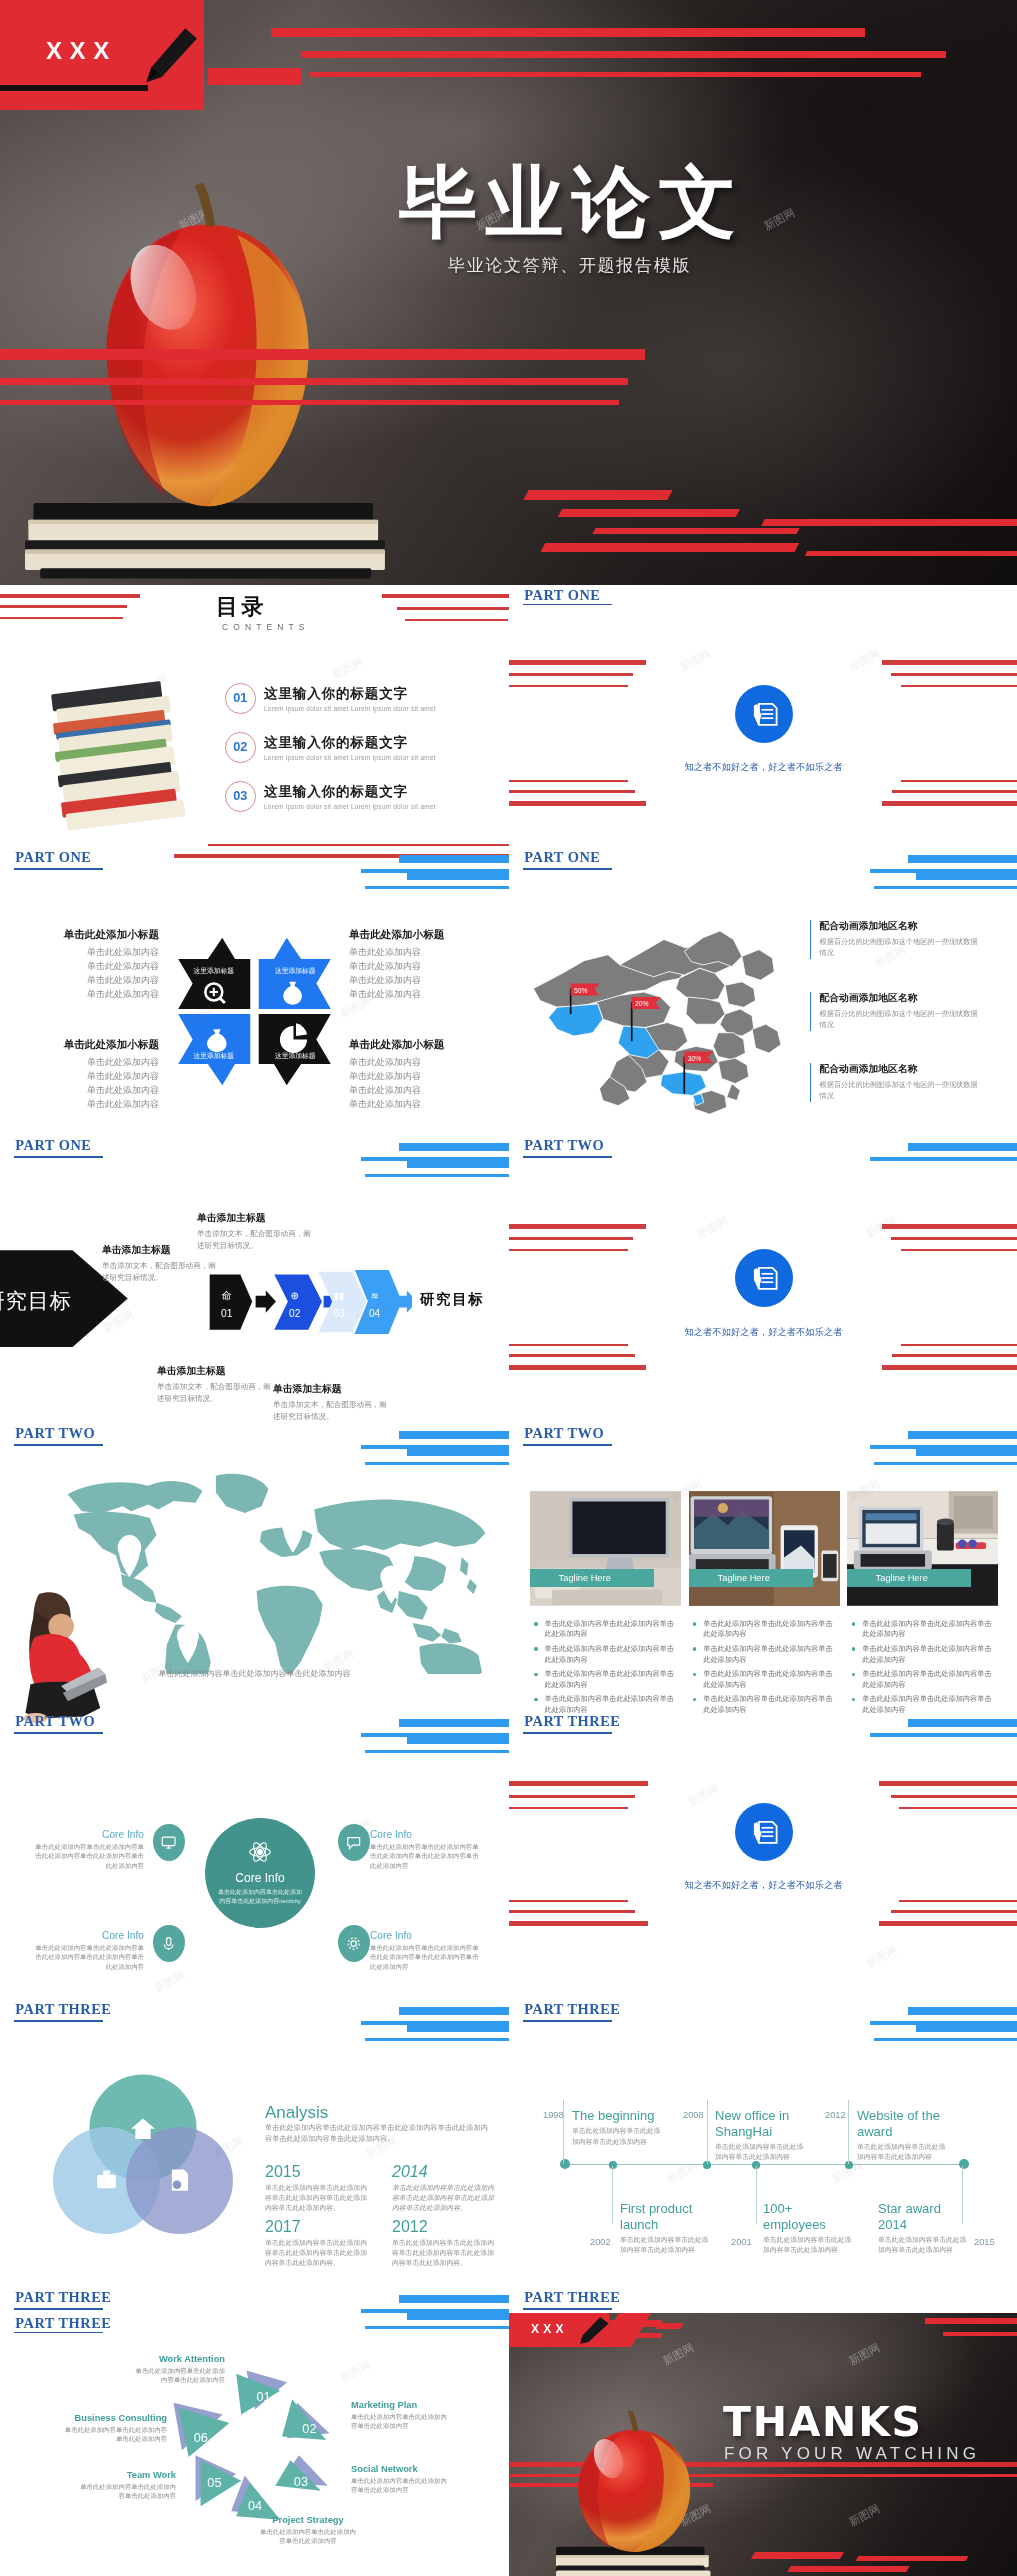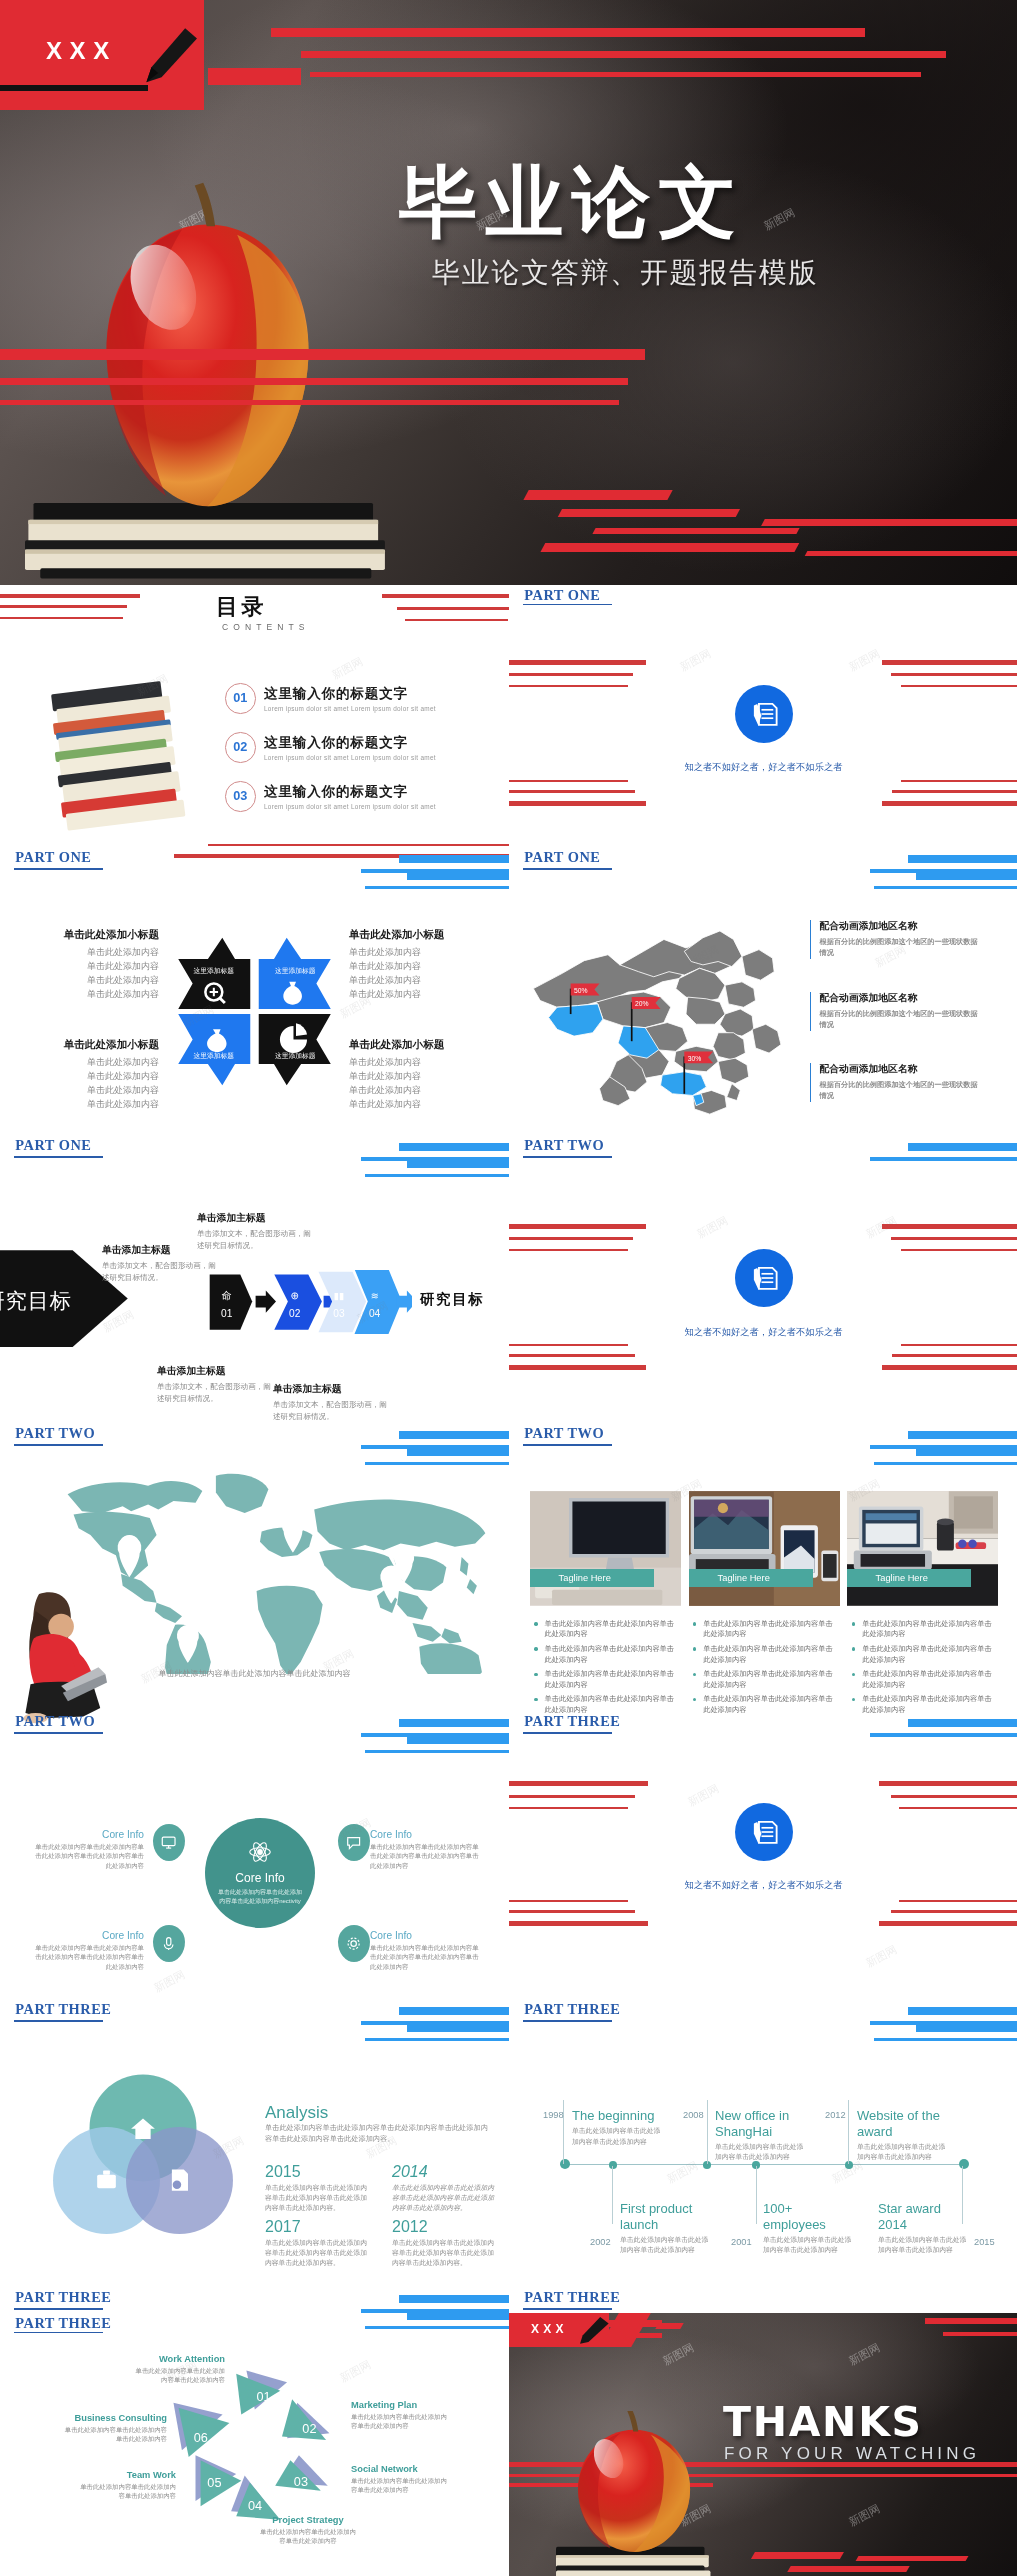--- a/index.html
+++ b/index.html
@@ -50,22 +50,22 @@
   .sk5 { left: 763px; top: 519px; width: 280px; height: 6.8px; }
   .sk6 { left: 806px; top: 551px; width: 237px; height: 5.1px; }
 
   .cover-title {
     position: absolute; left: 399px; top: 151px; z-index: 7;
     color: #fff; font-size: 78px; font-weight: 700; letter-spacing: 8.5px;
     text-shadow: 3.4px 4.2px 6.8px rgba(0,0,0,.55);
     font-family: "DejaVu Sans", sans-serif;
   }
   .cover-sub {
-    position: absolute; left: 432px; top: 254px; z-index: 7;
-    color: #e8e6e6; font-size: 28px; letter-spacing: 1.7px;
+    position: absolute; left: 448px; top: 254px; z-index: 7;
+    color: #e8e6e6; font-size: 17px; letter-spacing: 1.7px;
     text-shadow: 0.8px 1.7px 3.4px rgba(0,0,0,.6);
   }
   
   .apple-wrap { position: absolute; left: 25.4px; top: 182px; width: 365px; height: 399px; z-index: 4; }
 
   
   .part-label {
     position: absolute; left: 15.3px; bottom: 6.8px;
     color: #2a5caa; font-weight: 700; font-size: 14.4px; letter-spacing: 0.5px;
     font-family: "Liberation Serif", serif;
@@ -103,21 +103,21 @@
   }
   .quote-text { position:absolute; left:0; right:0; top:176px; text-align:center; color:#2a5caa; font-size:9.3px; }
 
   
   .q-h { font-size: 10.6px; color:#1b1b1b; font-weight:600; }
   .q-b { font-size: 9px; color:#8a8a8a; line-height:1.55; margin-top:4.2px; }
 
   
   .cm-item { position:absolute; left:301px; width:174px; padding-left:8.5px; border-left:1.7px solid #2a7fd4; }
   .cm-h { font-size: 9.8px; color:#222; font-weight:600; }
-  .cm-b { font-size: 7.2px; color:#8d8d8d; line-height:1.6; margin-top:2.5px;font-weight:bold; }
+  .cm-b { font-size: 7.2px; color:#8d8d8d; line-height:1.6; margin-top:2.5px; }
 
   
   .rg-h { font-size: 9.8px; color:#1b1b1b; font-weight:700; }
   .rg-b { font-size: 7.6px; color:#8c8c8c; line-height:1.6; margin-top:2.5px; }
 
   
   .wm-cap { position:absolute; left:0; right:0; top:219px; text-align:center; font-size:8px; color:#8d8d8d; }
 
   
   .ph-card { position:absolute; top:42px; width:151px; height:115px; overflow:hidden; }

